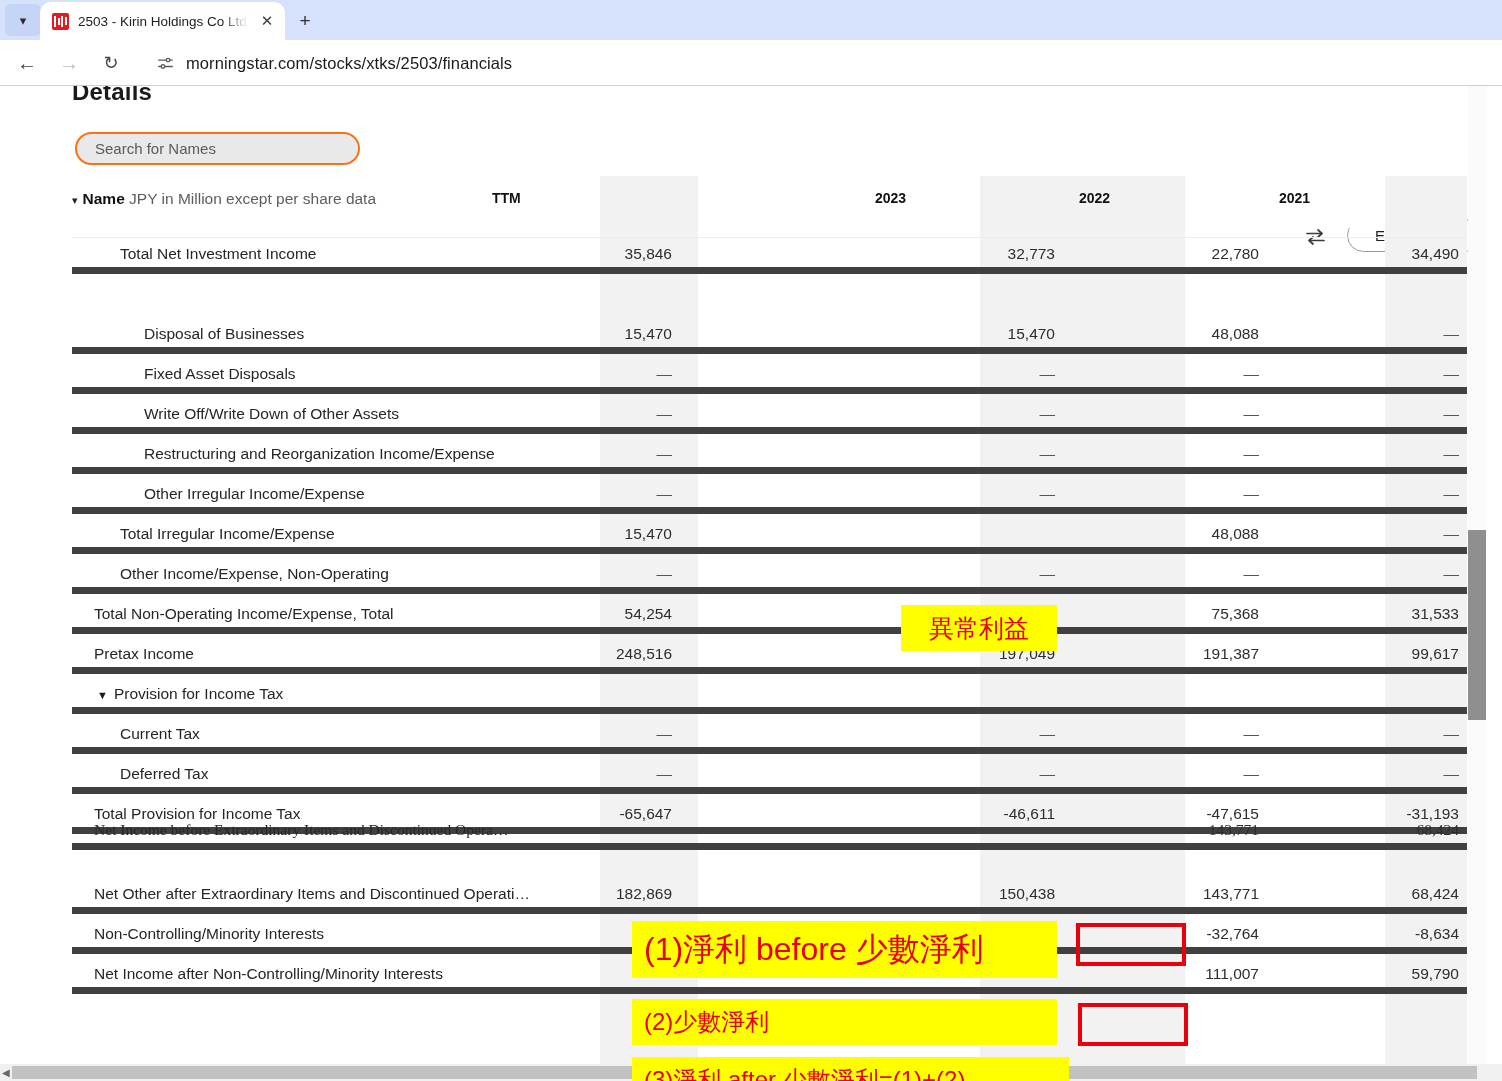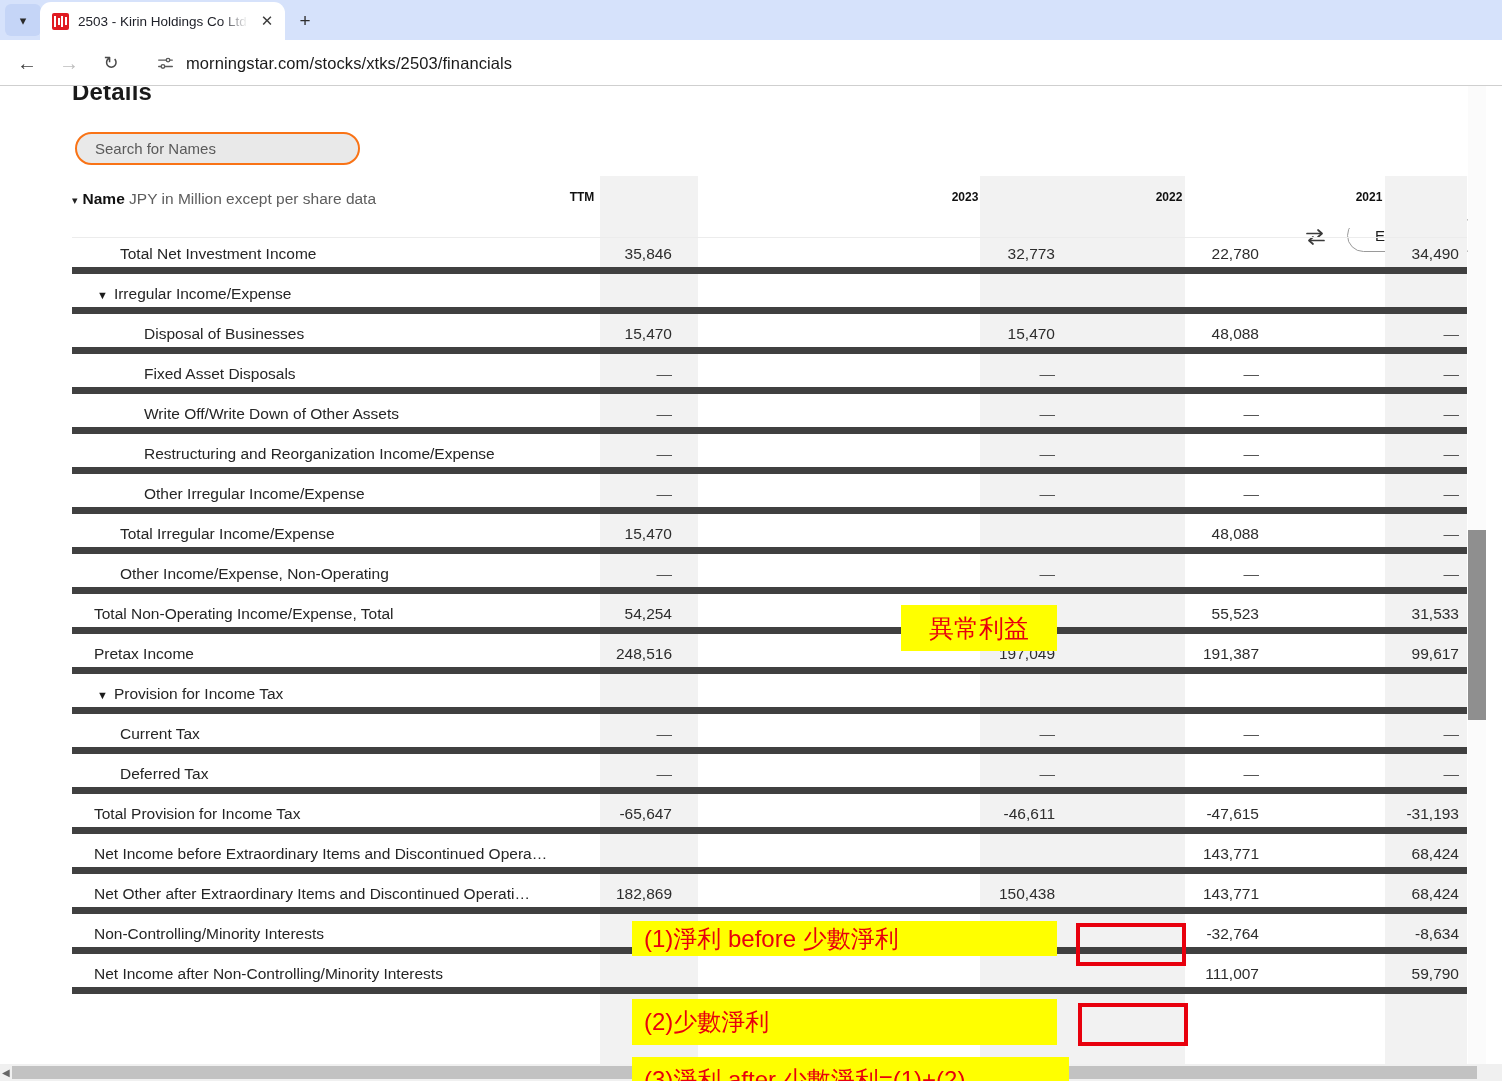--- a/index.html
+++ b/index.html
@@ -139,22 +139,22 @@
   }
   #name-head {
     position: absolute; left: 0; top: 14px; font-size: 15.5px; color: #2a2a2a;
     white-space: nowrap;
   }
   #name-head .caret { font-size: 11px; color: #222; margin-right: 5px; }
   #name-head b { color: #111; font-weight: bold; }
   #name-head span.sub { color: #5d5d5d; font-weight: normal; }
 
   .year-head {
-    position: absolute; top: 14px; font-size: 12px; font-weight: bold;
-    color: #111; text-align: center;
+    position: absolute; top: 14px; font-size: 14px; font-weight: bold;
+    color: #111; text-align: left;
   }
 
   #tbody {
     position: absolute; left: 0; top: 52px; width: 1395px; height: 868px; z-index: 2;
   }
   .row {
     position: absolute; left: 0; width: 1395px; height: 40px;
     border-bottom: 7px solid #404040;
   }
   .row .label {
@@ -190,21 +190,21 @@
   
   .hl {
     position: absolute; background: #ffff00; color: #e8000d;
     font-family: "Liberation Sans", sans-serif;
     display: flex; align-items: center; z-index: 20; white-space: nowrap;
   }
   #ann-irregular {
     left: 901px; top: 519px; width: 156px; height: 46px;
     justify-content: center; font-size: 25px;
   }
-  #ann-1 { left: 632px; top: 835px; width: 425px; height: 35px; font-size: 24px; padding-left: 12px; }
+  #ann-1 { left: 632px; top: 835px; width: 425px; height: 57px; font-size: 32px; padding-left: 12px; }
   #ann-2 { left: 632px; top: 913px; width: 425px; height: 46px; font-size: 24px; padding-left: 12px; }
   #ann-3 { left: 632px; top: 971px; width: 437px; height: 46px; font-size: 24px; padding-left: 12px; }
 
   .redbox {
     position: absolute; border: 4px solid #e8000d; z-index: 21; pointer-events: none;
   }
   #redbox-1 { left: 1076px; top: 837px; width: 110px; height: 43px; }
   #redbox-2 { left: 1078px; top: 917px; width: 110px; height: 43px; }
 
   
@@ -313,27 +313,20 @@
     </div>
 
     <div id="tbody">
         <div class="row" style="top: 6px;">
           <div class="label ind2"><span>Total Net Investment Income</span></div>
           <div class="cell c-ttm">35,846</div>
           <div class="cell c-2023">32,773</div>
           <div class="cell c-2022">22,780</div>
           <div class="cell c-2021">34,490</div>
         </div>
-        <div class="row" style="top: 46px;">
-          <div class="label ind1"><span class="caret">▼</span><span>Irregular Income/Expense</span></div>
-          <div class="cell c-ttm"></div>
-          <div class="cell c-2023"></div>
-          <div class="cell c-2022"></div>
-          <div class="cell c-2021"></div>
-        </div>
         <div class="row" style="top: 86px;">
           <div class="label ind3"><span>Disposal of Businesses</span></div>
           <div class="cell c-ttm">15,470</div>
           <div class="cell c-2023">15,470</div>
           <div class="cell c-2022">48,088</div>
           <div class="cell c-2021 dash">—</div>
         </div>
         <div class="row" style="top: 126px;">
           <div class="label ind3"><span>Fixed Asset Disposals</span></div>
           <div class="cell c-ttm dash">—</div>
@@ -373,21 +366,21 @@
           <div class="label ind2"><span>Other Income/Expense, Non-Operating</span></div>
           <div class="cell c-ttm dash">—</div>
           <div class="cell c-2023 dash">—</div>
           <div class="cell c-2022 dash">—</div>
           <div class="cell c-2021 dash">—</div>
         </div>
         <div class="row" style="top: 366px;">
           <div class="label ind0"><span>Total Non-Operating Income/Expense, Total</span></div>
           <div class="cell c-ttm">54,254</div>
           <div class="cell c-2023">46,755</div>
-          <div class="cell c-2022">55,523</div>
+          <div class="cell c-2022">75,368</div>
           <div class="cell c-2021">31,533</div>
         </div>
         <div class="row" style="top: 406px;">
           <div class="label ind0"><span>Pretax Income</span></div>
           <div class="cell c-ttm">248,516</div>
           <div class="cell c-2023">197,049</div>
           <div class="cell c-2022">191,387</div>
           <div class="cell c-2021">99,617</div>
         </div>
         <div class="row" style="top: 446px;">
@@ -411,21 +404,21 @@
           <div class="cell c-2022 dash">—</div>
           <div class="cell c-2021 dash">—</div>
         </div>
         <div class="row" style="top: 566px;">
           <div class="label ind0"><span>Total Provision for Income Tax</span></div>
           <div class="cell c-ttm">-65,647</div>
           <div class="cell c-2023">-46,611</div>
           <div class="cell c-2022">-47,615</div>
           <div class="cell c-2021">-31,193</div>
         </div>
-        <div class="row" style="top: 606px;">
+        <div class="row" style="top: 582px; font-family: Liberation Serif, serif;">
           <div class="label ind0"><span>Net Income before Extraordinary Items and Discontinued Opera…</span></div>
           <div class="cell c-ttm"></div>
           <div class="cell c-2023"></div>
           <div class="cell c-2022">143,771</div>
           <div class="cell c-2021">68,424</div>
         </div>
         <div class="row" style="top: 646px;">
           <div class="label ind0"><span>Net Other after Extraordinary Items and Discontinued Operati…</span></div>
           <div class="cell c-ttm">182,869</div>
           <div class="cell c-2023">150,438</div>

